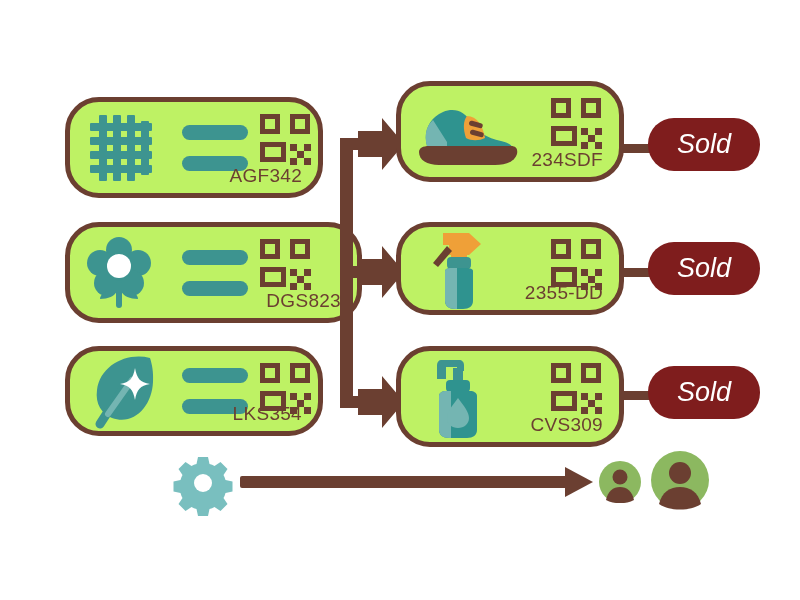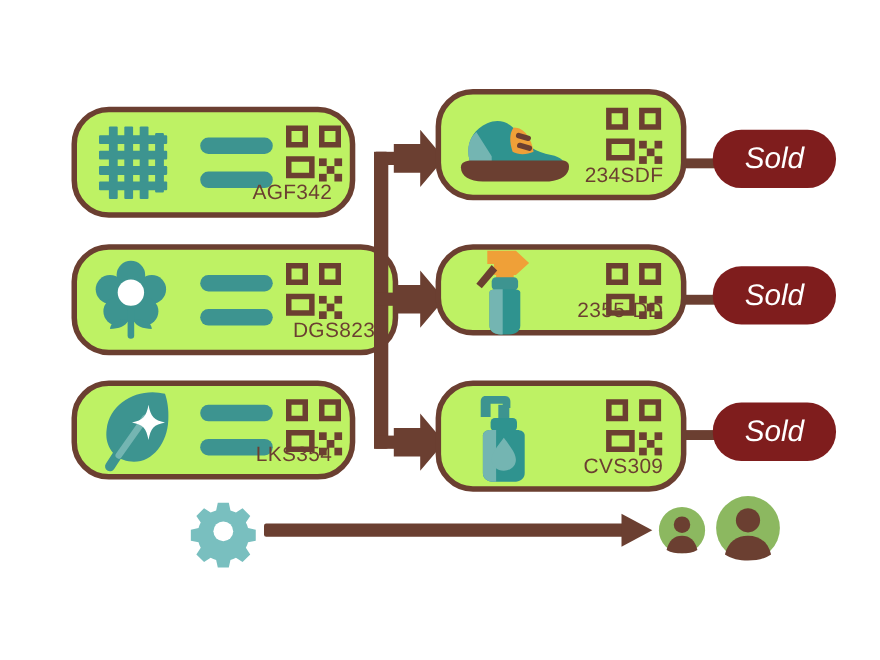--- a/index.html
+++ b/index.html
@@ -229,21 +229,21 @@
     </span>
     <span class="card-code">234SDF</span>
   </div>
 
   <div class="badge" style="left:648px; top:118px; width:112px; height:53px;">
     <span>Sold</span>
   </div>
 
   <div class="connector" style="left:612px; top:268px; width:48px;"></div>
 
-  <div class="card" style="left:396px; top:222px; width:228px; height:83px;text-decoration:underline;">
+  <div class="card" style="left:396px; top:222px; width:228px; height:93px;text-decoration:underline;">
     <span class="card-icon" style="left:24px;">
       <svg width="66" height="84" viewBox="0 0 66 84" aria-hidden="true">
         <path d="M18 6 h26 l12 11 l-12 11 h-20 v-10 h-6 z" fill="#efa038"></path>
         <path d="M22 19 L8 36 L13 40 L27 24 Z" fill="#6b3f31"></path>
         <rect x="26" y="26" width="16" height="10" fill="#efa038"></rect>
         <rect x="22" y="30" width="24" height="12" rx="4" fill="#3d9490"></rect>
         <path d="M20 44 C20 42 23 41 26 41 h16 c3 0 6 1 6 3 v30 c0 5 -4 8 -10 8 h-8 c-6 0 -10 -3 -10 -8 z" fill="#2f938f"></path>
         <path d="M20 44 C20 42 23 41 26 41 h6 v41 h-2 c-6 0 -10 -3 -10 -8 z" fill="#74b5b2"></path>
       </svg>
     </span>

